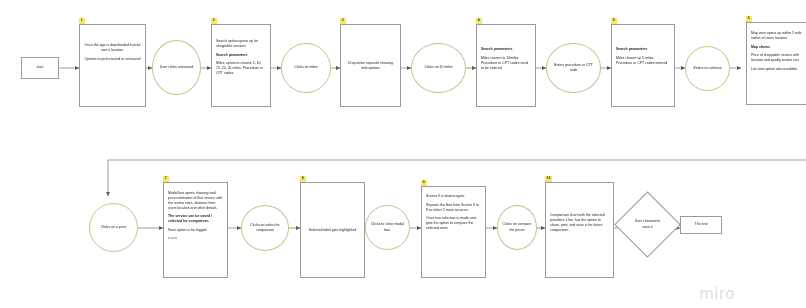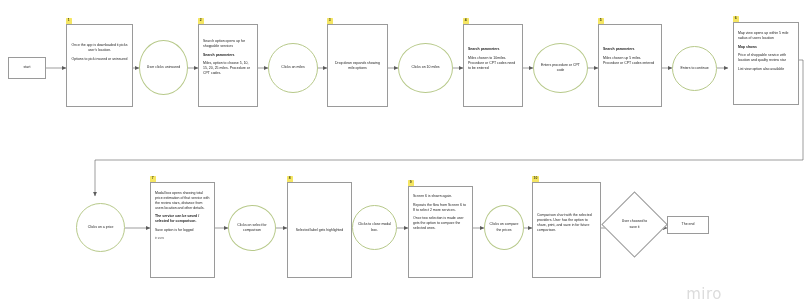--- a/index.html
+++ b/index.html
@@ -11,20 +11,21 @@
     position: relative;
     overflow: hidden;
     font-family: "Liberation Sans", sans-serif;
     color: #1a1a1a;
   }
   #canvas {
     position: absolute;
     inset: 0;
     width: 734px;
     height: 308px;
+    margin-left: 13px;
   }
   svg.edges {
     position: absolute;
     left: 0; top: 0;
     width: 806px; height: 308px;
     pointer-events: none;
   }
   .node {
     position: absolute;
     box-sizing: border-box;

